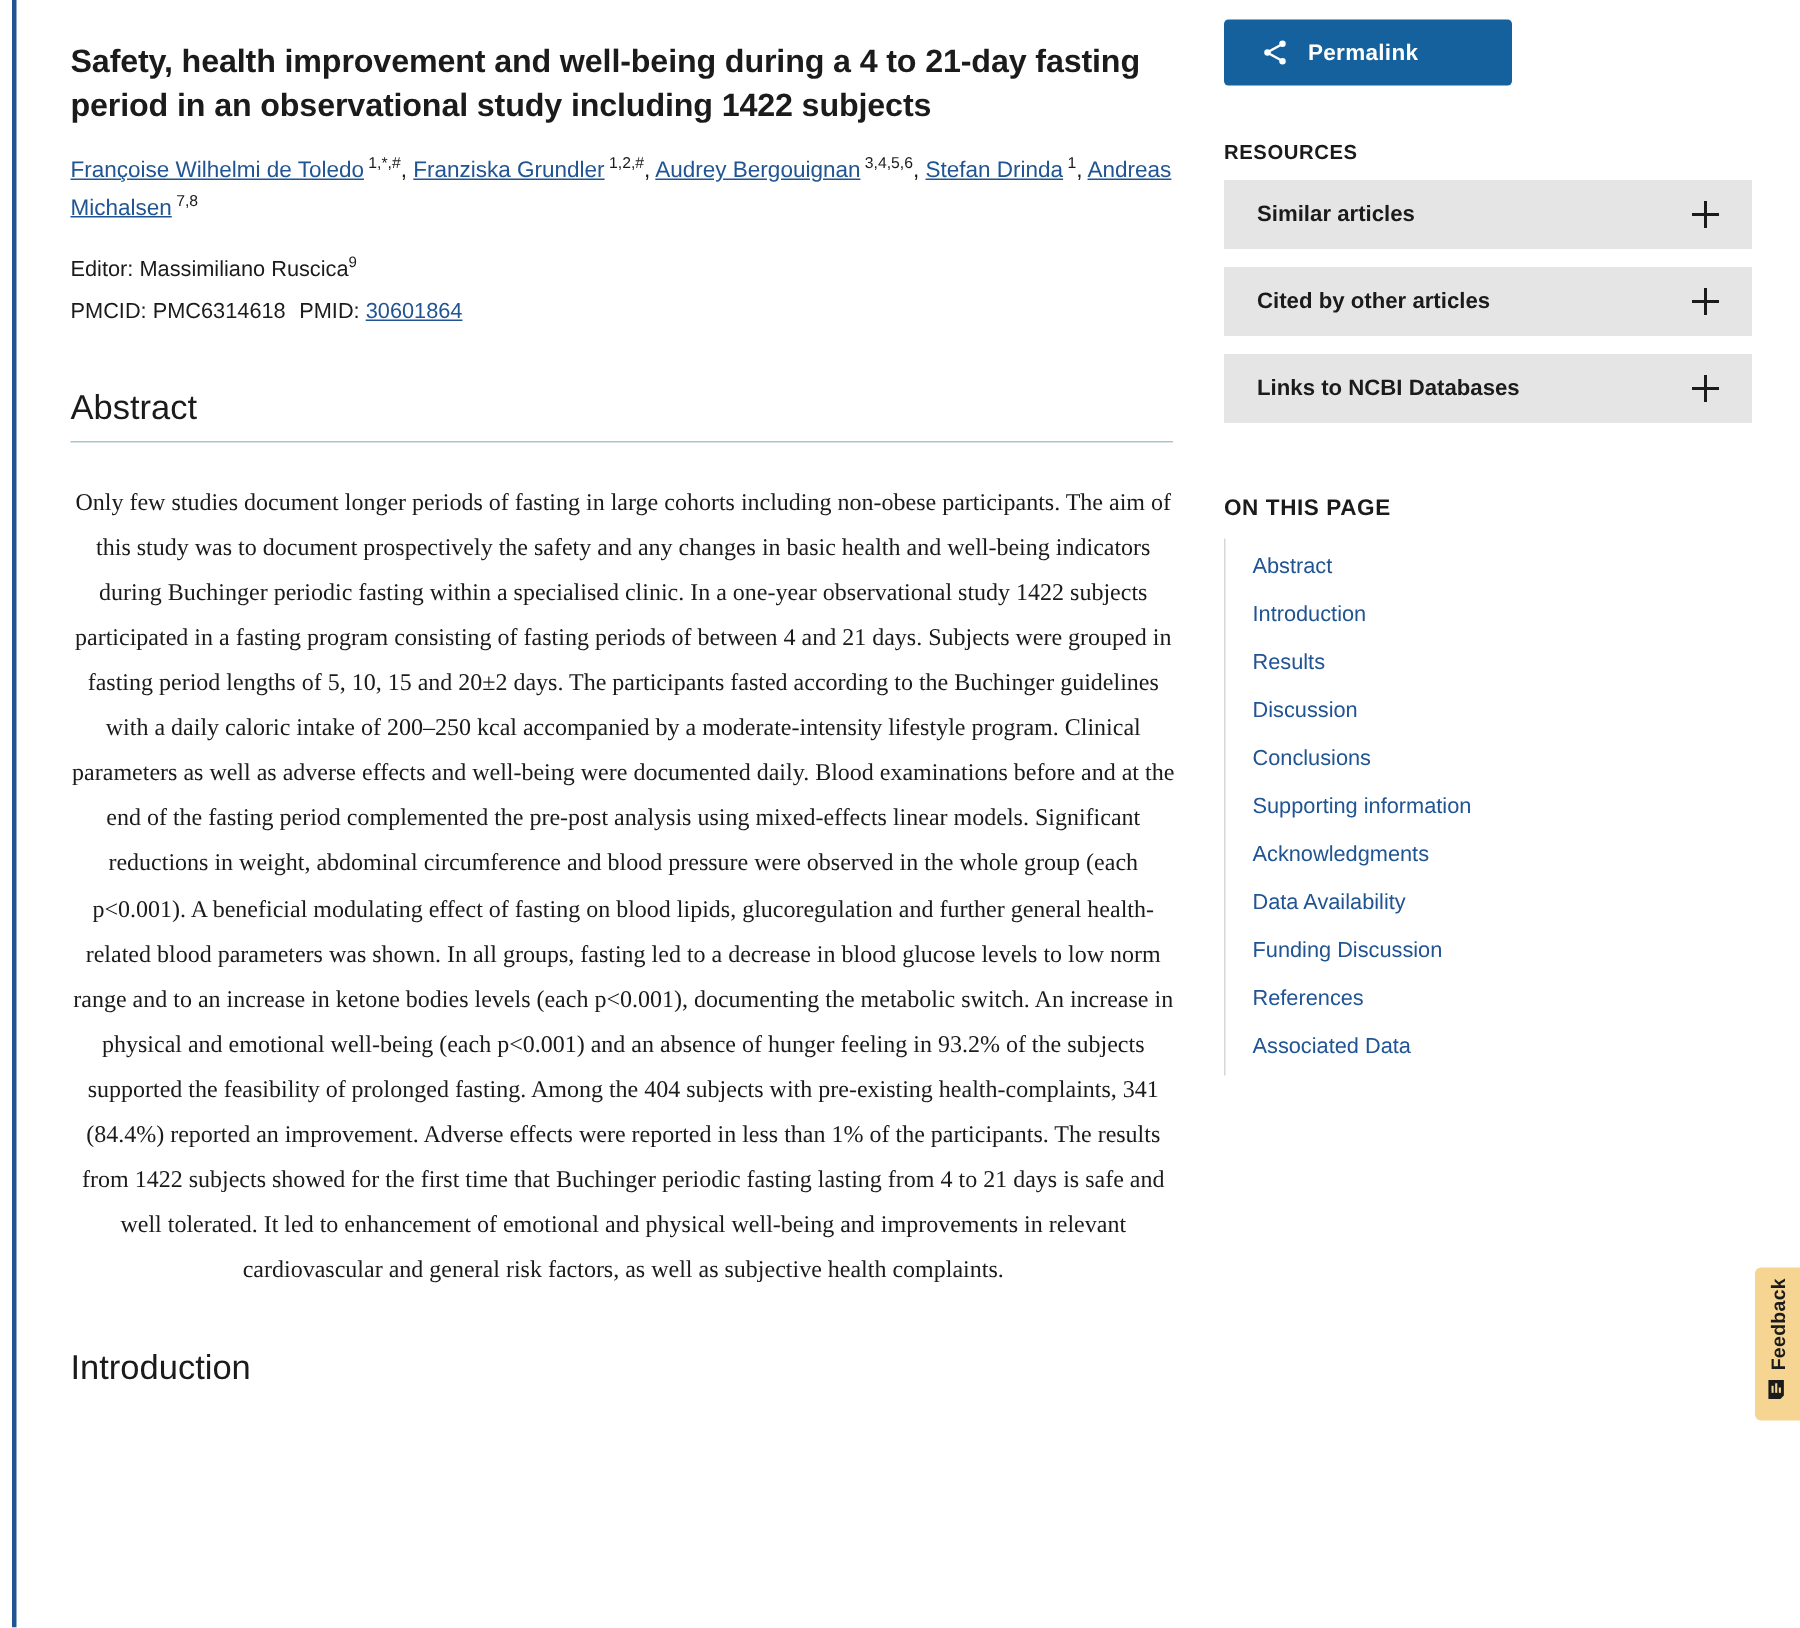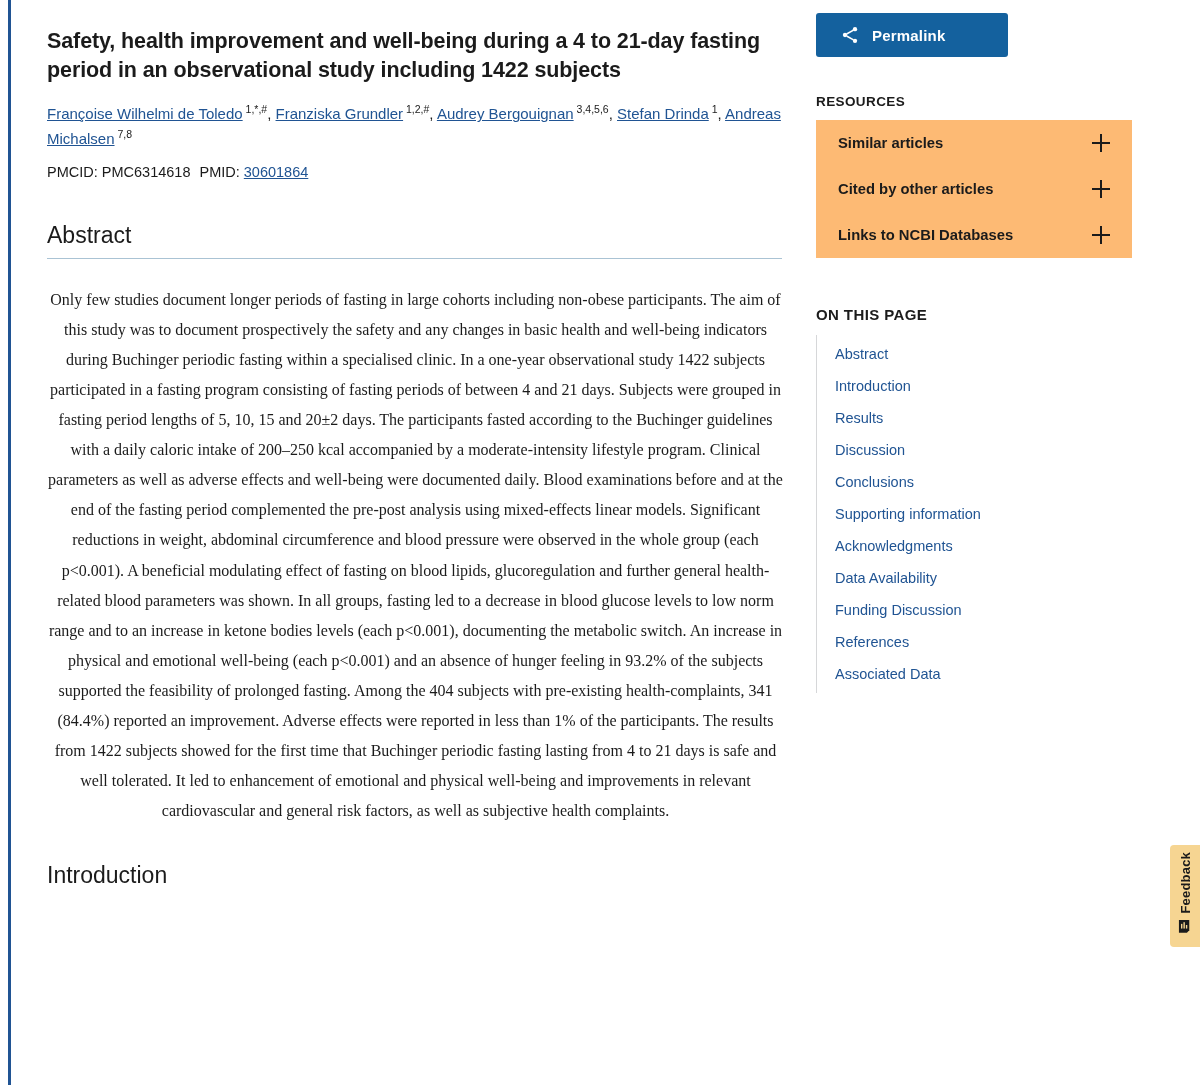--- a/index.html
+++ b/index.html
@@ -152,26 +152,26 @@
     font-size: 13.5px;
     font-weight: bold;
     color: #1b1b1b;
     letter-spacing: 0.4px;
   }
 
   .acc-list { margin-top: 11px; }
   .acc-row {
     position: relative;
     height: 46px;
-    background: #fdba74;
-    margin-bottom: 0;
+    background: #e5e5e5;
+    margin-bottom: 12px;
     display: flex;
     align-items: center;
     cursor: pointer;
-    width: 316px;
+    width: 352px;
   }
   .acc-row .acc-label {
     margin-left: 22px;
     font-size: 14.8px;
     font-weight: bold;
     color: #1b1b1b;
   }
   .acc-row .acc-plus {
     position: absolute;
     right: 22px;
@@ -243,20 +243,24 @@
 <div id="page">
 
   <div class="left-rail"></div>
 
   <div class="article">
 
     <h1 class="art-title">Safety, health improvement and well-being during a 4 to 21-day fasting period in an observational study including 1422 subjects</h1>
 
     <div class="authors" id="author-list"><a href="#">Françoise Wilhelmi de Toledo</a><sup> 1,*,#</sup>, <a href="#">Franziska Grundler</a><sup> 1,2,#</sup>, <a href="#">Audrey Bergouignan</a><sup> 3,4,5,6</sup>, <a href="#">Stefan Drinda</a><sup> 1</sup>, <a href="#">Andreas Michalsen</a><sup> 7,8</sup></div>
 
+    <div class="editor">
+      <span>Editor:</span>
+      <span>Massimiliano Ruscica</span><sup>9</sup>
+    </div>
 
 
     <div class="ids">
       <span>PMCID:</span>
       <span>PMC6314618</span><span class="sep"></span>
       <span>PMID:</span>
       <a href="#">30601864</a>
     </div>
 
     <h2 class="sec-head">Abstract</h2>

